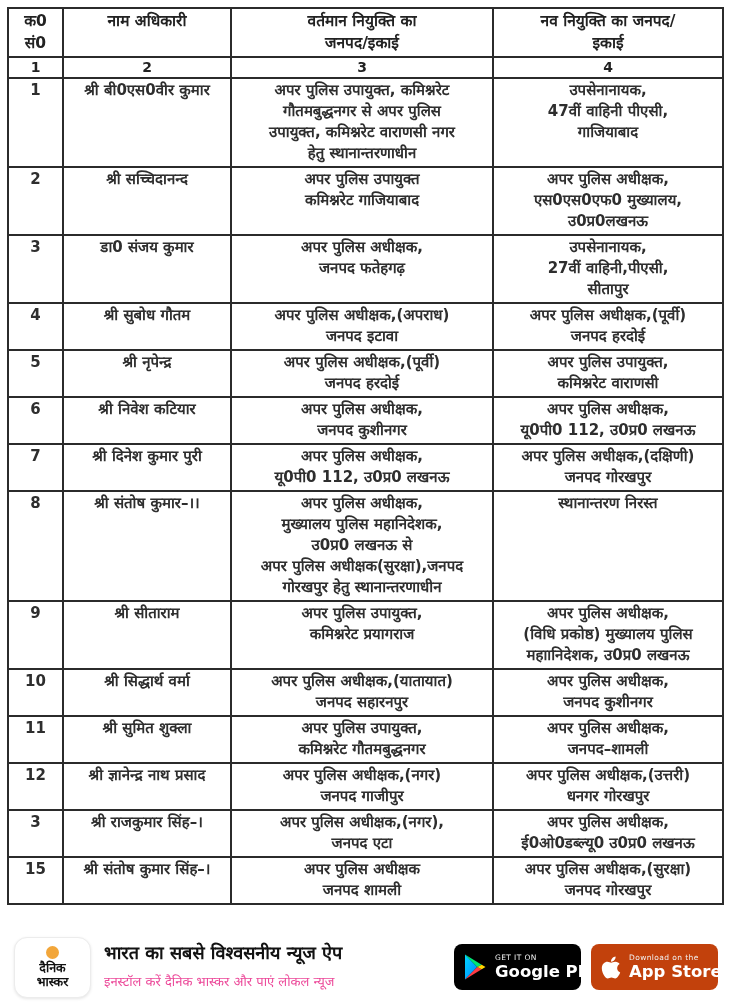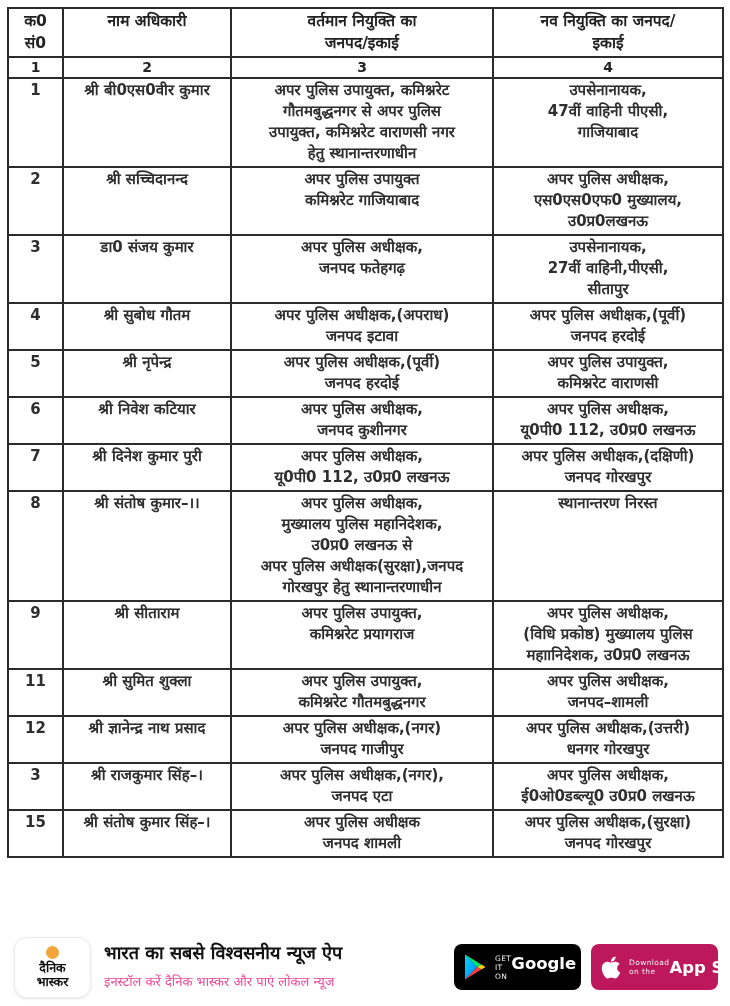--- a/index.html
+++ b/index.html
@@ -120,21 +120,21 @@
     height: 46px;
     border-radius: 8px;
     display: flex;
     align-items: center;
     padding: 0 9px 0 10px;
     cursor: pointer;
     text-decoration: none;
   }
   .store-badge .txt {
     display: flex;
-    flex-direction: row;
+    flex-direction: column;
     margin-left: 8px;
     color: #ffffff;
   }
   .store-badge .tagline {
     font-size: 7.5px;
     letter-spacing: 0.4px;
     line-height: 9px;
     text-transform: uppercase;
     color: #f2f2f2;
   }
@@ -250,20 +250,28 @@
         <tr>
           <td class="col-sno">9</td>
           <td class="col-name">श्री सीताराम</td>
           <td class="col-current">अपर पुलिस उपायुक्त,
 कमिश्नरेट प्रयागराज</td>
           <td class="col-new">अपर पुलिस अधीक्षक,
 (विधि प्रकोष्ठ) मुख्यालय पुलिस
 महाानिदेशक, उ0प्र0 लखनऊ</td>
         </tr>
         <tr>
+          <td class="col-sno">10</td>
+          <td class="col-name">श्री सिद्धार्थ वर्मा</td>
+          <td class="col-current">अपर पुलिस अधीक्षक,(यातायात)
+जनपद सहारनपुर</td>
+          <td class="col-new">अपर पुलिस अधीक्षक,
+जनपद कुशीनगर</td>
+        </tr>
+        <tr>
           <td class="col-sno">11</td>
           <td class="col-name">श्री सुमित शुक्ला</td>
           <td class="col-current">अपर पुलिस उपायुक्त,
 कमिश्नरेट गौतमबुद्धनगर</td>
           <td class="col-new">अपर पुलिस अधीक्षक,
 जनपद–शामली</td>
         </tr>
         <tr>
           <td class="col-sno">12</td>
           <td class="col-name">श्री ज्ञानेन्द्र नाथ प्रसाद</td>
@@ -318,21 +326,21 @@
           <polygon points="1,0.6 17.7,10.7 13.2,13" fill="#00e675"></polygon>
           <polygon points="1,25.4 17.7,15.3 13.2,13" fill="#ff3a44"></polygon>
           <polygon points="17.7,10.7 21.5,13 17.7,15.3 13.2,13" fill="#ffd500"></polygon>
         </svg>
         <span class="txt">
           <span class="tagline">GET IT ON</span>
           <span class="storename">Google Play</span>
         </span>
       </a>
 
-      <a class="store-badge" style="background: #be185d;">
+      <a class="store-badge" style="background: #c2410c;">
         <svg class="badge-icon" width="20" height="25" viewBox="0 0 384 512">
           <path fill="#ffffff" d="M318.7 268.7c-.2-36.7 16.4-64.4 50-84.8-18.8-26.9-47.2-41.7-84.7-44.6-35.5-2.7-74.3 20.7-88.5 20.7-15 0-49.4-19.7-76.4-19.7C63.3 141.2 4 184.8 4 273.5q0 39.3 14.4 81.2c12.8 36.7 59 126.7 107.2 125.2 25.2-.6 43-17.9 75.8-17.9 31.8 0 48.3 17.9 76.4 17.9 48.6-.7 90.4-82.5 102.6-119.3-65.2-30.7-61.7-90-61.7-91.9zm-56.6-164.2c27.3-32.4 24.8-61.9 24-72.5-24.1 1.4-52 16.4-67.9 34.9-17.5 19.8-27.8 44.3-25.6 71.9 26.1 2 49.9-11.4 69.5-34.3z"></path>
         </svg>
         <span class="txt">
           <span class="tagline" style="text-transform:none">Download on the</span>
           <span class="storename">App Store</span>
         </span>
       </a>
 
     </div>

